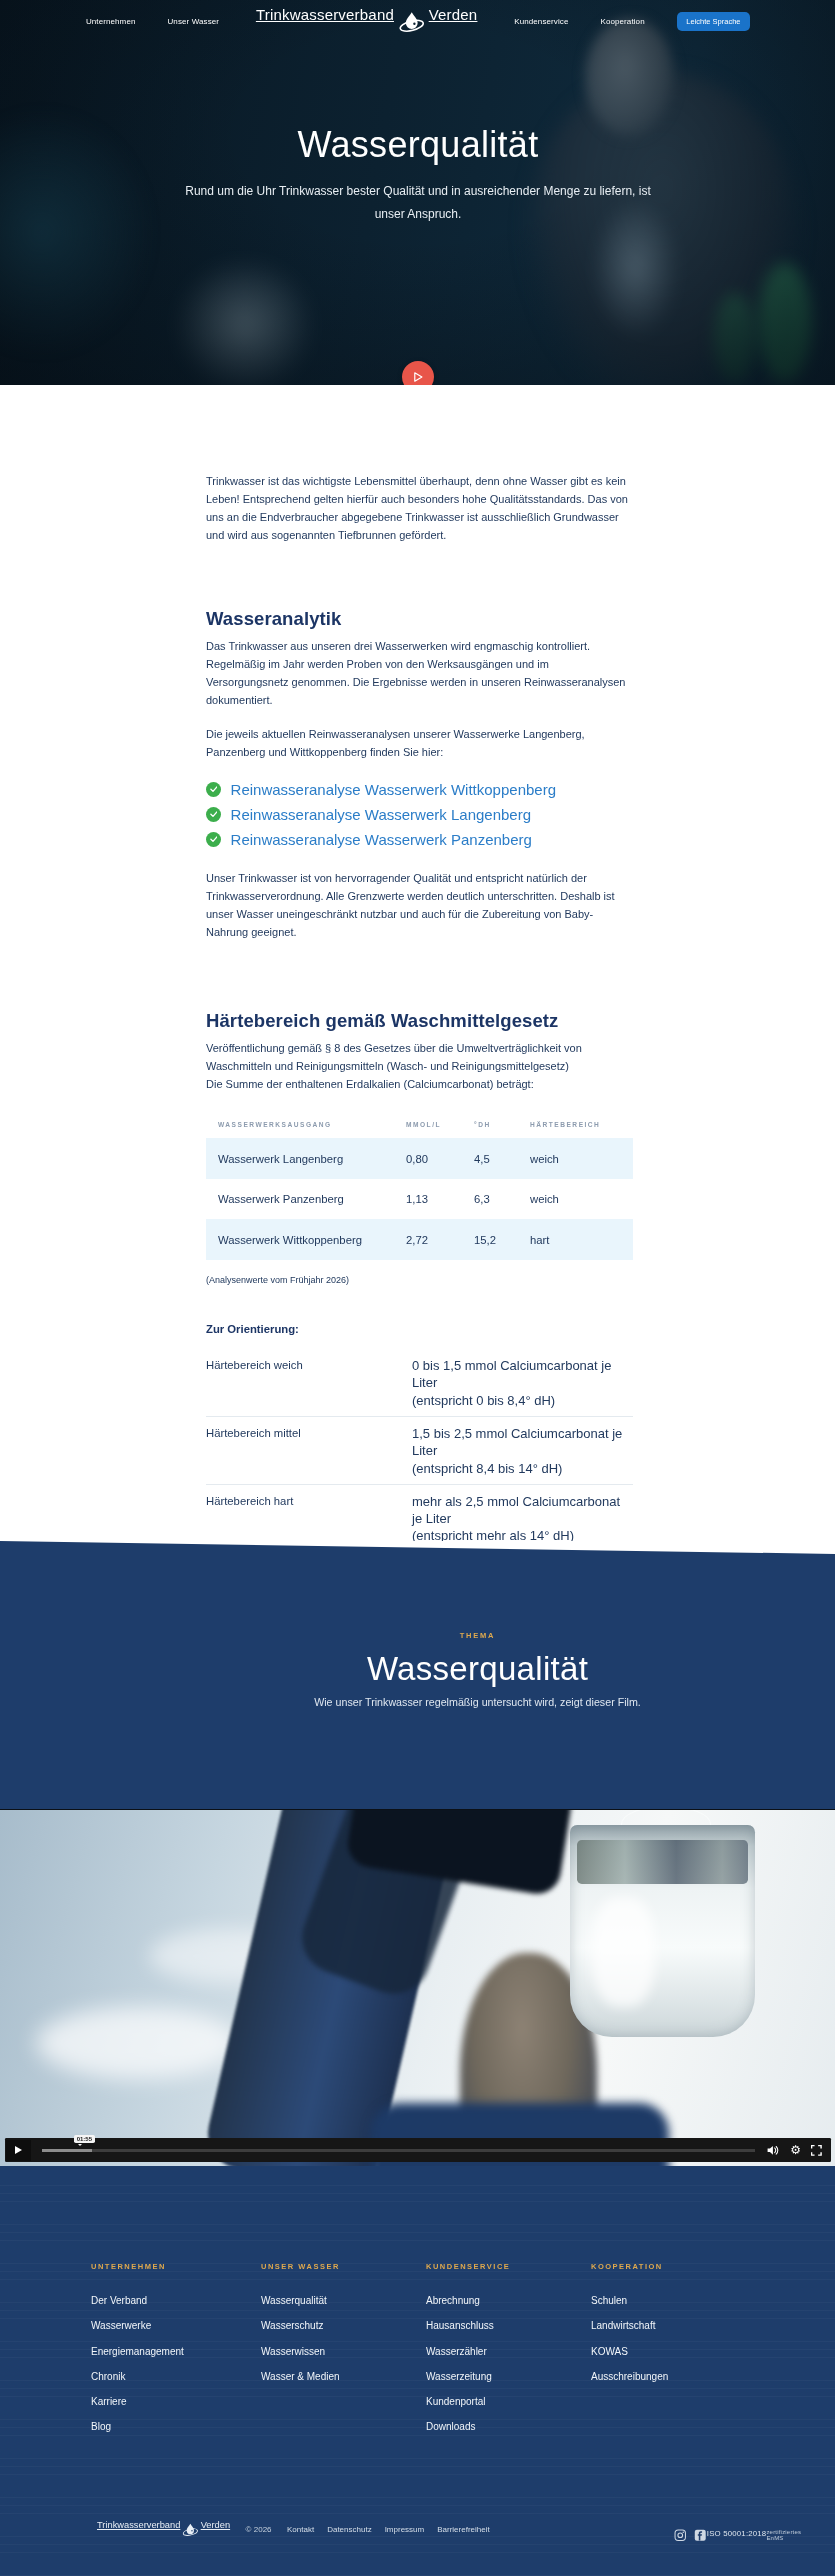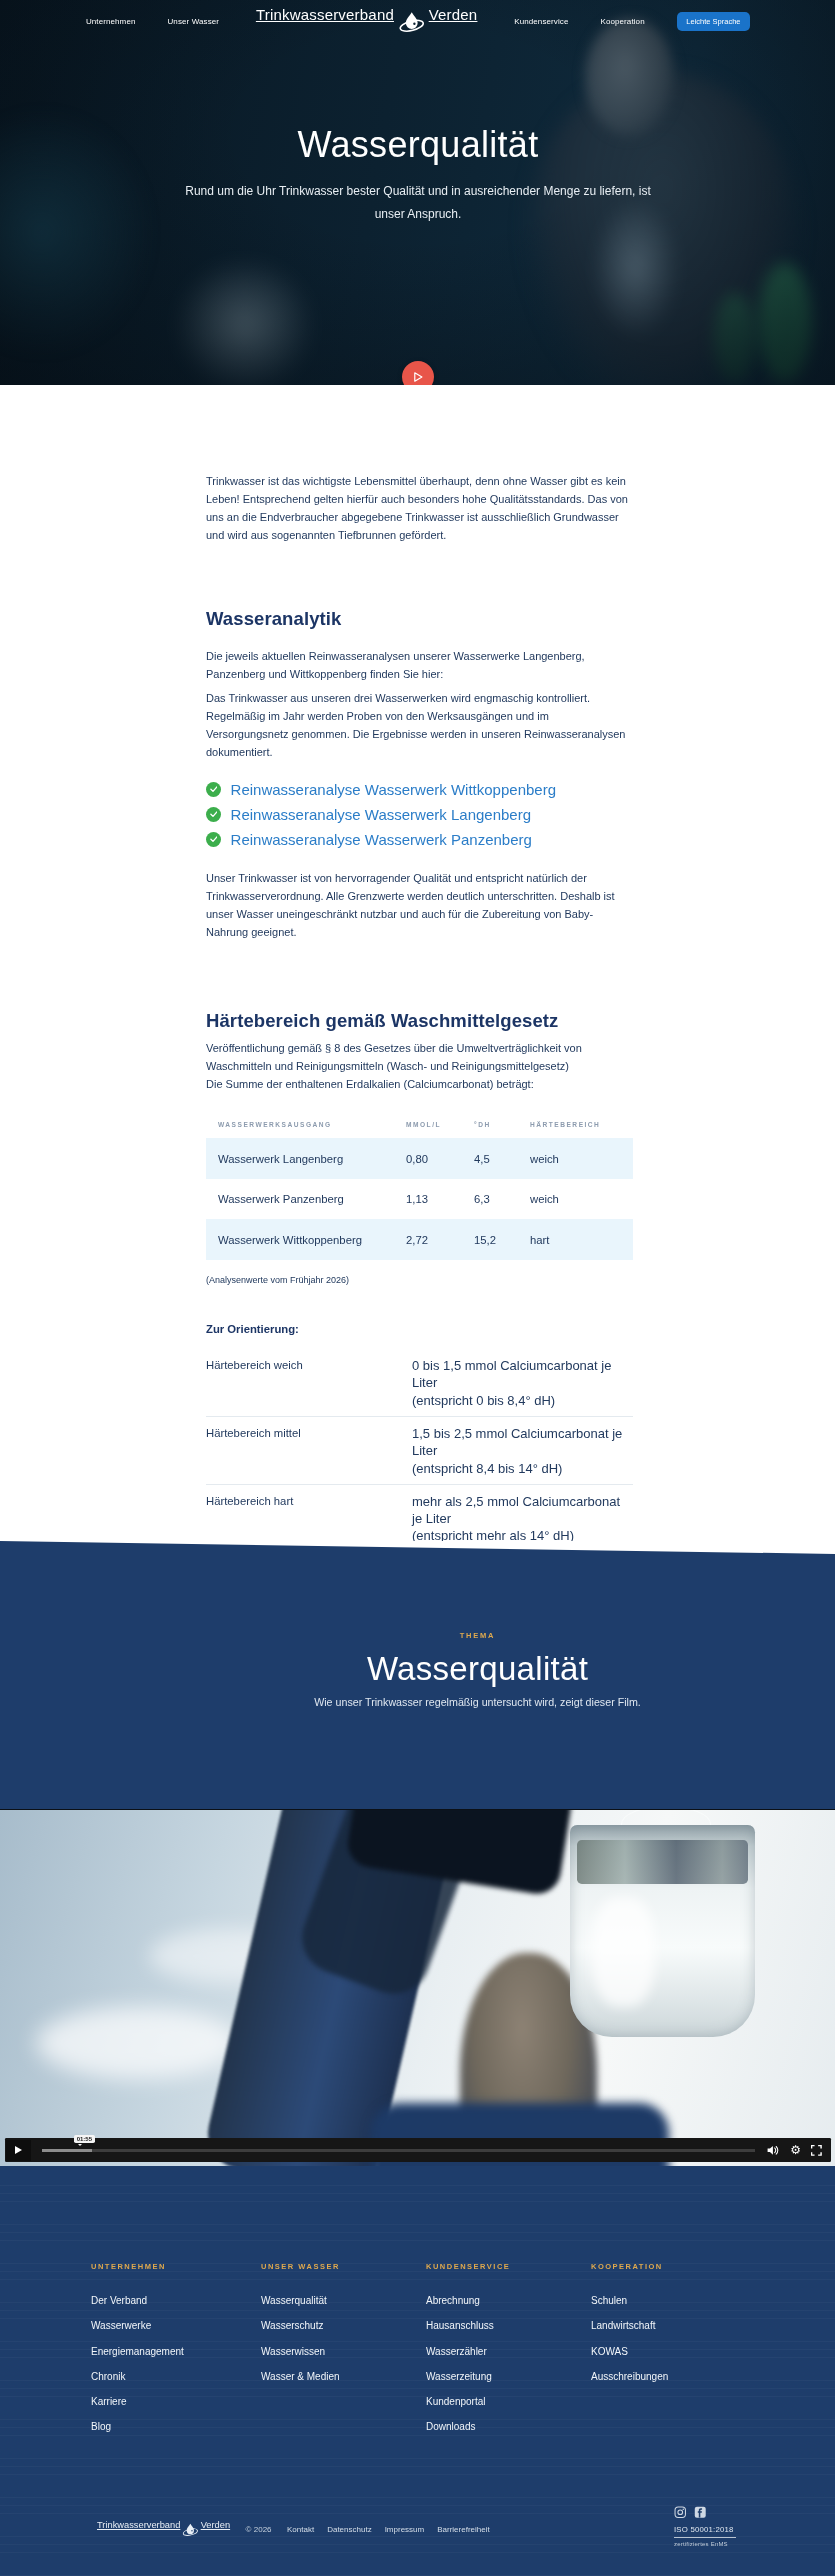--- a/index.html
+++ b/index.html
@@ -104,21 +104,21 @@
   .fcol li { margin-bottom:14.3px; }
   .fcol a { color:#f2f6fa; font-size:10px; text-decoration:none; font-weight:300; }
 
   .fbottom { position:absolute; left:97px; right:98px; bottom:29px; display:flex; justify-content:space-between; align-items:flex-end; }
   .fb-left { display:flex; align-items:center; gap:15.5px; padding-bottom:8.4px; }
   .flogo { display:flex; align-items:flex-start; gap:1.8px; color:#e9eff6; font-size:9.3px; }
   .flogo .drop-wrap { position:relative; width:16.7px; height:16px; margin-top:3px; }
   .fb-copy { color:#c4cfdc; font-size:8px; }
   .fb-links { display:flex; gap:13px; }
   .fb-links a { color:#d6dfe9; font-size:8px; text-decoration:none; }
-  .fb-right { display:flex; flex-direction:column; align-items:flex-start; width:64px; }
+  .fb-right { display:flex; align-items:flex-start; width:64px; }
   .fb-social { display:flex; gap:7.8px; margin-bottom:6px; }
   .fb-social a { display:flex; }
   .iso-title { color:#dfe6ee; font-size:7.8px; letter-spacing:0.2px; white-space:nowrap; }
   .iso-line { width:62px; height:0.6px; background:#b9c4d2; margin:3.6px 0 3px; }
   .iso-sub { color:#c2cdda; font-size:6px; letter-spacing:0.2px; }
 </style>
 </head>
 <body>
 
 <div class="page">
@@ -161,22 +161,22 @@
       <svg width="10.7" height="12" viewBox="0 0 18 20">
         <polygon points="3,3 15,10 3,17" fill="none" stroke="#ffffff" stroke-width="2" stroke-linejoin="round"></polygon>
       </svg>
     </button>
   </header>
 
   <main class="main">
     <p class="col body-text intro-p">Trinkwasser ist das wichtigste Lebensmittel überhaupt, denn ohne Wasser gibt es kein Leben!  Entsprechend gelten hierfür auch besonders hohe Qualitätsstandards. Das von uns an die Endverbraucher abgegebene Trinkwasser ist ausschließlich Grundwasser und wird aus sogenannten Tiefbrunnen gefördert.</p>
 
     <h2 class="col sect h-analytik">Wasseranalytik</h2>
+    <p class="col body-text p-after-h">Das Trinkwasser aus unseren drei Wasserwerken wird engmaschig kontrolliert. Regelmäßig im Jahr werden Proben von den Werksausgängen und im Versorgungsnetz genommen. Die Ergebnisse werden in unseren Reinwasseranalysen dokumentiert.</p>
     <p class="col body-text p-gap">Die jeweils aktuellen Reinwasseranalysen unserer Wasserwerke Langenberg, Panzenberg und Wittkoppenberg finden Sie hier:</p>
-    <p class="col body-text p-after-h">Das Trinkwasser aus unseren drei Wasserwerken wird engmaschig kontrolliert. Regelmäßig im Jahr werden Proben von den Werksausgängen und im Versorgungsnetz genommen. Die Ergebnisse werden in unseren Reinwasseranalysen dokumentiert.</p>
 
     <ul class="col check-list">
       <li>
         <span class="check-badge">
           <svg width="7.8" height="6.6" viewBox="0 0 13 11">
               <polyline points="1.5,5.5 5,9 11.5,1.5" fill="none" stroke="#fff" stroke-width="2.2" stroke-linecap="round" stroke-linejoin="round"></polyline>
             </svg>
         </span>
         <a href="#">Reinwasseranalyse Wasserwerk Wittkoppenberg</a>
       </li>

